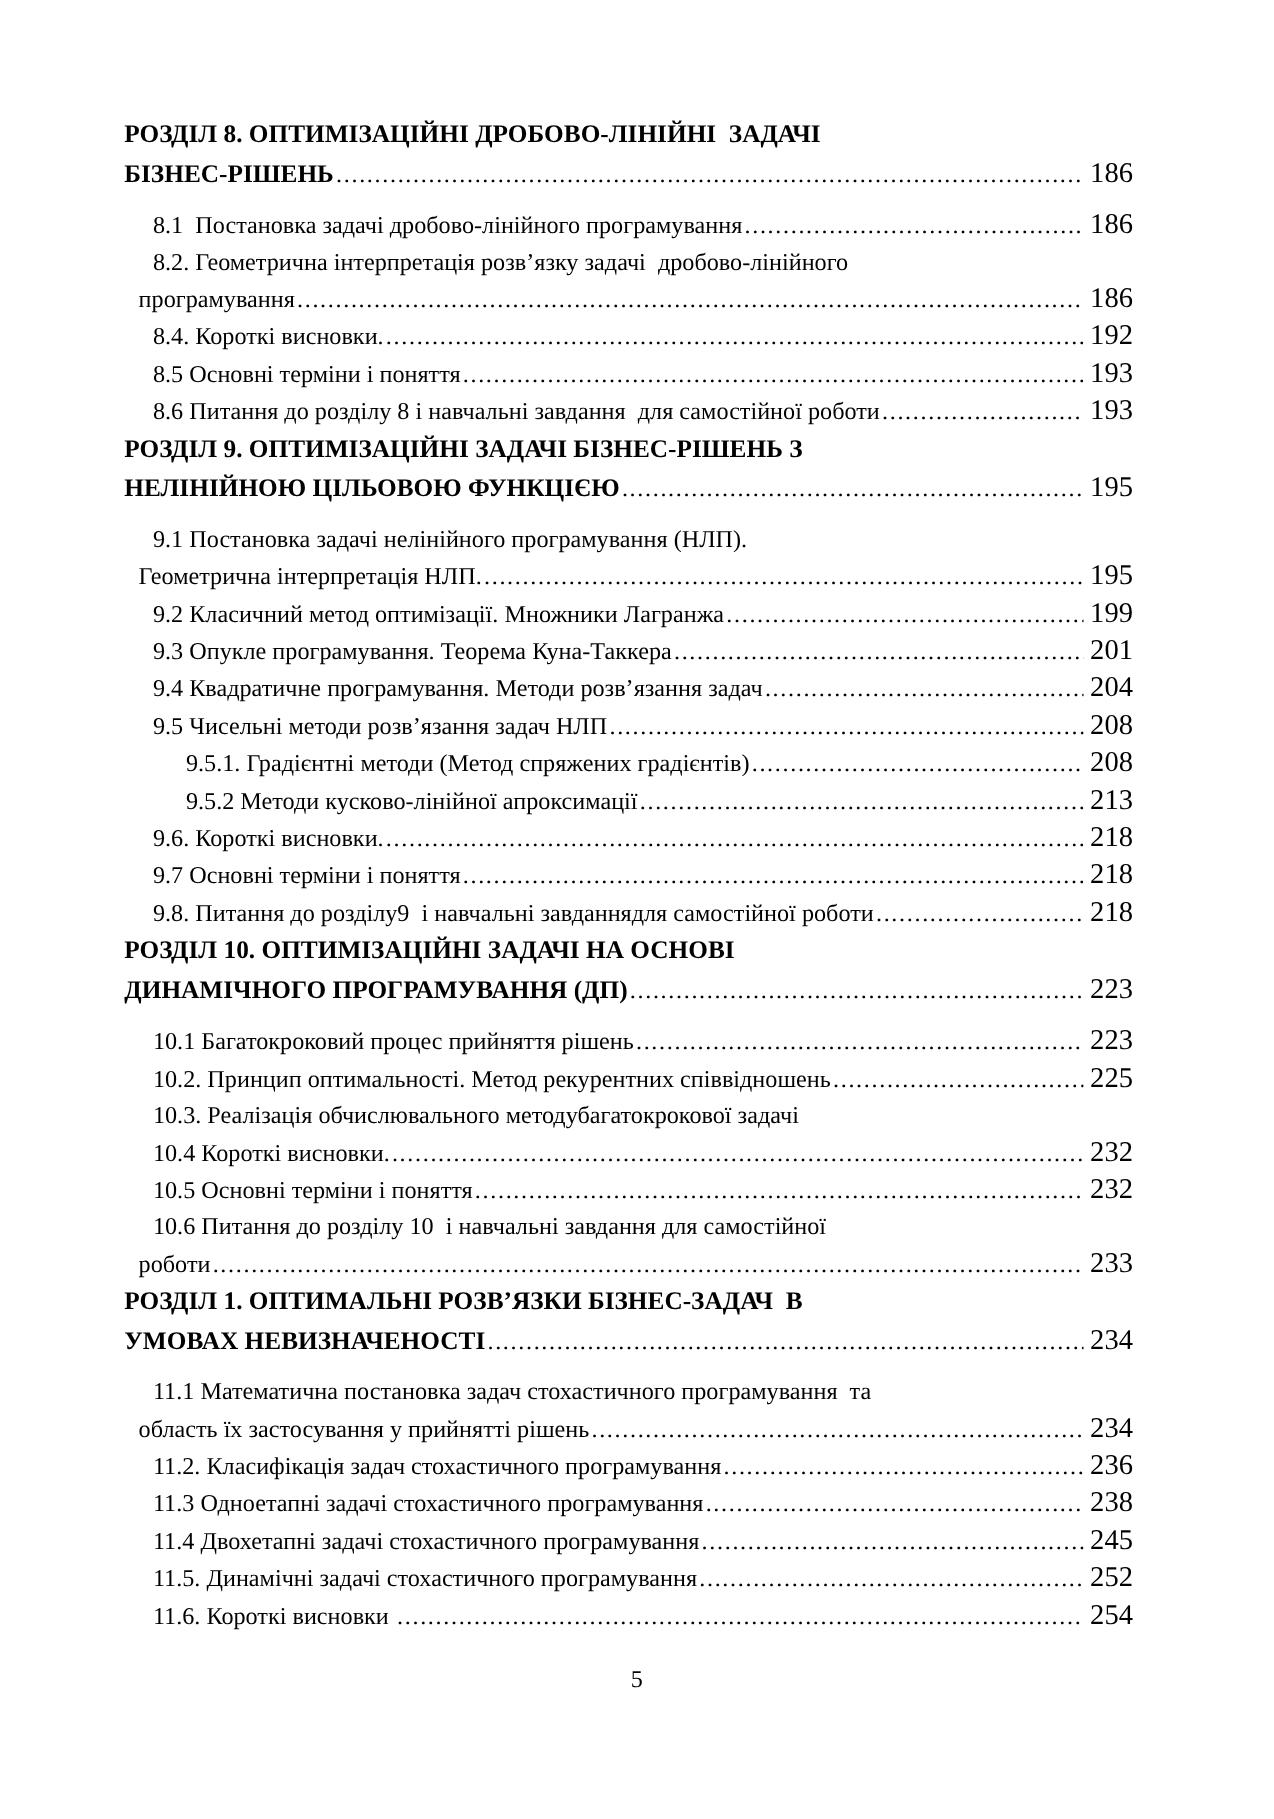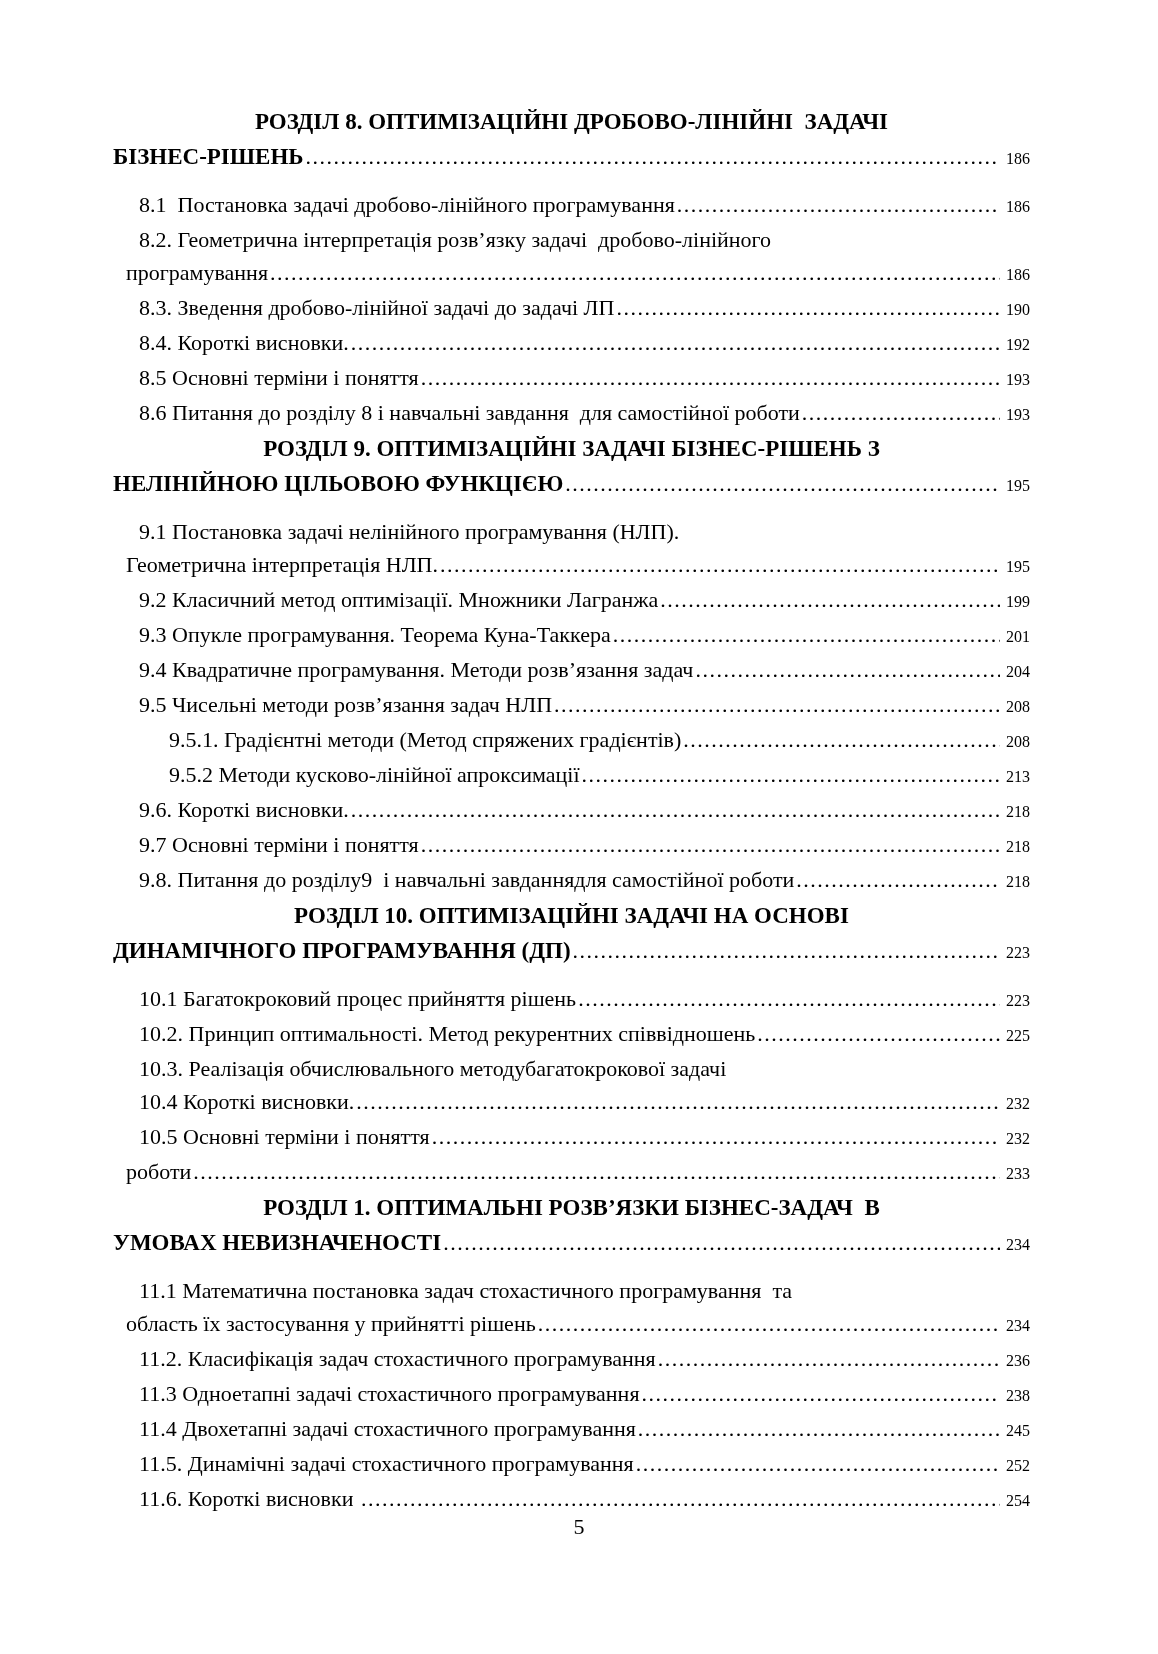--- a/index.html
+++ b/index.html
@@ -16,21 +16,20 @@
   .content {
     position: absolute;
     left: 113px;
     right: 128px;
     top: 104px;
   }
   .chapter-heading {
     font-weight: bold;
     font-size: 23px;
     line-height: 35px;
-    text-align: center;
   }
   .items { margin-top: 12px; }
   .line, .row { line-height: 33px; }
   .chapter-heading .line, .chapter-heading .row { line-height: 35px; }
   .line { white-space: pre; }
   .row {
     display: flex;
     align-items: baseline;
   }
   .row .text { white-space: pre; }
@@ -47,21 +46,21 @@
     font-weight: normal;
     font-size: 22px;
   }
   .leader::before {
     content: "..............................................................................................................................................................................................................................................................................................................";
   }
   .pagenum {
     white-space: pre;
     padding-left: 6px;
     font-weight: normal;
-    font-size: 16px;
+    font-size: 26px;
   }
   .page-footer {
     position: absolute;
     left: 0;
     right: 0;
     top: 1510px;
     text-align: center;
     font-size: 22px;
     line-height: 33px;
   }
@@ -90,27 +89,20 @@
         <div class="entry level1">
           <div class="line first">8.2. Геометрична інтерпретація розв’язку задачі  дробово-лінійного</div>
           <div class="row cont">
             <span class="text">програмування</span>
             <span class="leader"></span>
             <span class="pagenum">186</span>
           </div>
         </div>
         <div class="entry level1">
           <div class="row first">
-            <span class="text">8.3. Зведення дробово-лінійної задачі до задачі ЛП</span>
-            <span class="leader"></span>
-            <span class="pagenum">190</span>
-          </div>
-        </div>
-        <div class="entry level1">
-          <div class="row first">
             <span class="text">8.4. Короткі висновки.</span>
             <span class="leader"></span>
             <span class="pagenum">192</span>
           </div>
         </div>
         <div class="entry level1">
           <div class="row first">
             <span class="text">8.5 Основні терміни і поняття</span>
             <span class="leader"></span>
             <span class="pagenum">193</span>
@@ -243,20 +235,21 @@
           </div>
         </div>
         <div class="entry level1">
           <div class="row first">
             <span class="text">10.5 Основні терміни і поняття</span>
             <span class="leader"></span>
             <span class="pagenum">232</span>
           </div>
         </div>
         <div class="entry level1">
+          <div class="line first">10.6 Питання до розділу 10  і навчальні завдання для самостійної</div>
           <div class="row cont">
             <span class="text">роботи</span>
             <span class="leader"></span>
             <span class="pagenum">233</span>
           </div>
         </div>
       </div>
     </section>
     <section class="chapter">
       <div class="chapter-heading">

